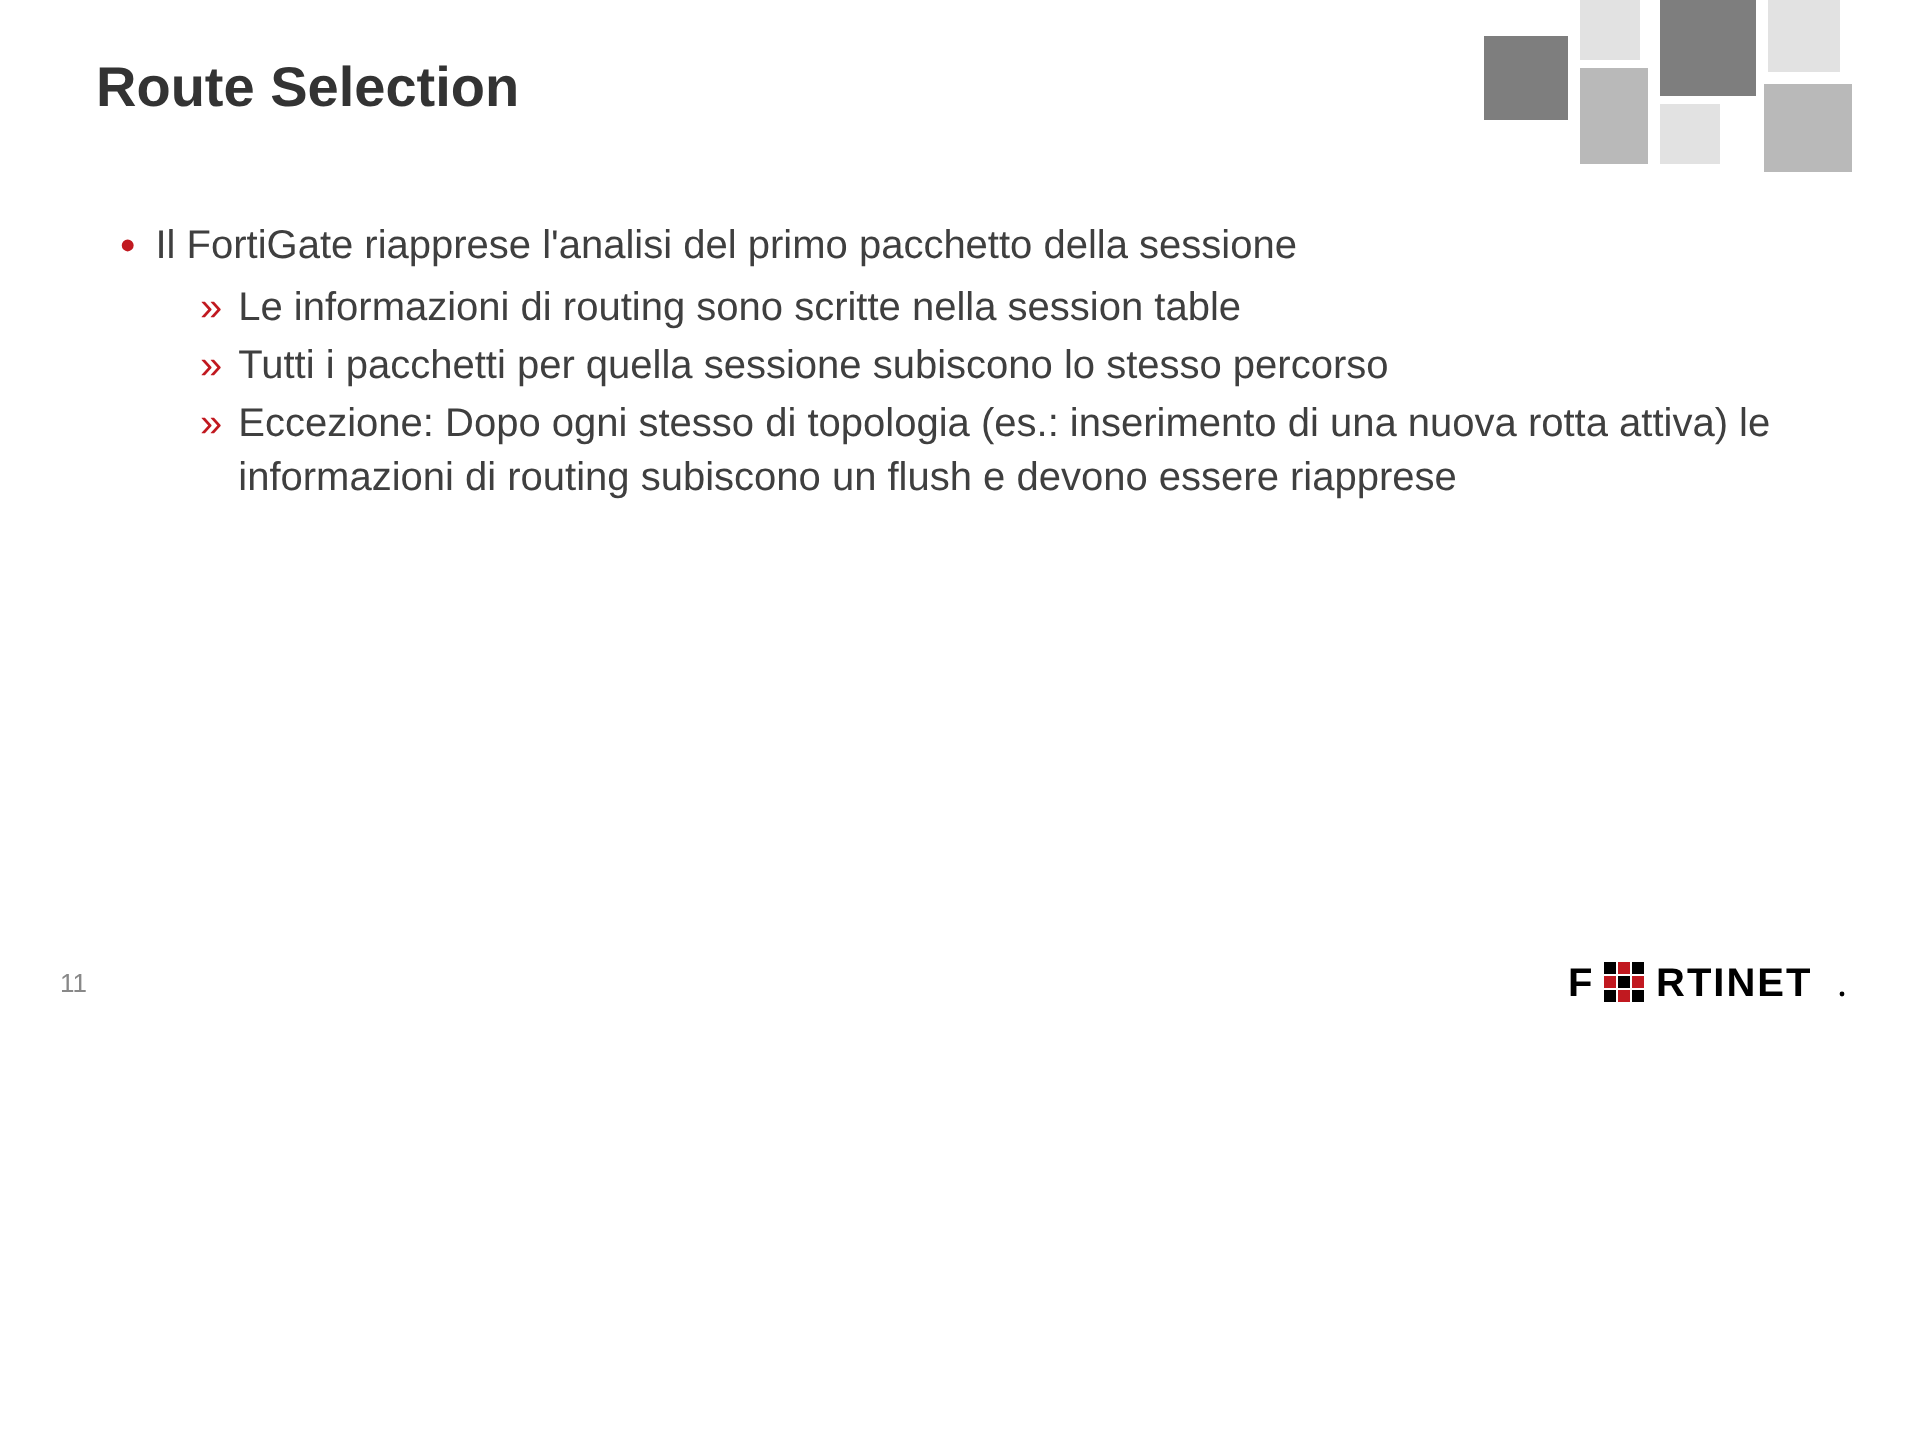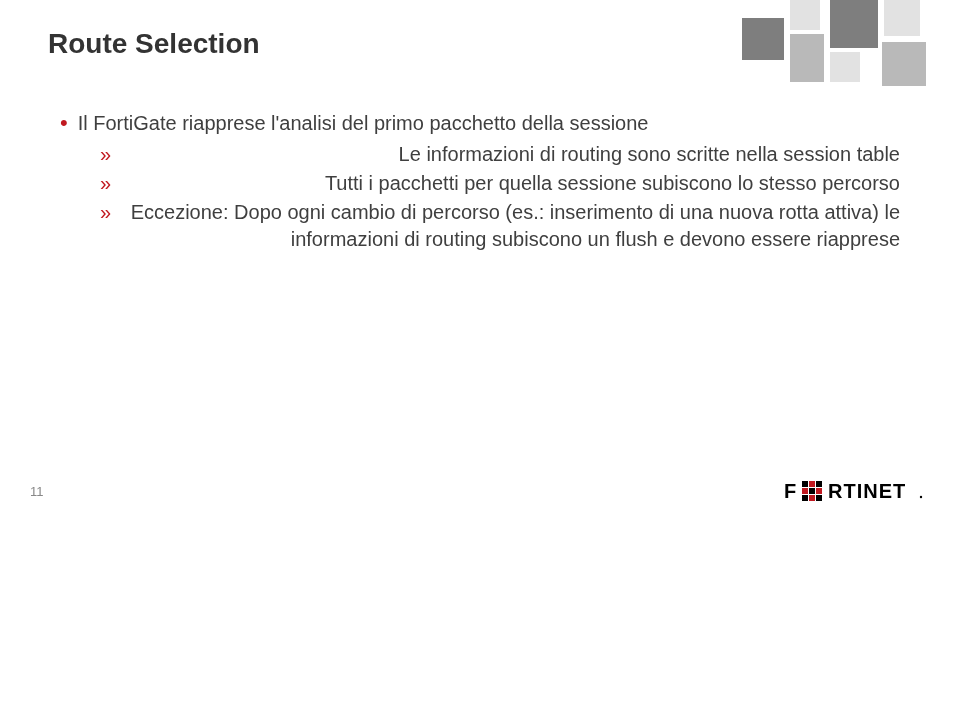--- a/index.html
+++ b/index.html
@@ -7,21 +7,21 @@
   .slide { width: 960px; height: 519px; position: relative; }
   .deco { position: absolute; top: 0; right: 28px; width: 190px; height: 95px; }
   .deco .sq { position: absolute; }
   .title { position: absolute; top: 28px; left: 48px; font-size: 28px; font-weight: bold; color: #333; }
   .content { position: absolute; top: 110px; left: 60px; width: 840px; font-size: 20px; color: #3f3f3f; line-height: 1.35; }
   .b1 { display: flex; margin-bottom: 4px; }
   .b1 .bullet { color: #c11920; font-size: 22px; margin-right: 10px; line-height: 1.2; }
   .b1 .txt { flex: 1; }
   .b2 { display: flex; margin-left: 40px; margin-top: 2px; }
   .b2 .bullet { color: #c11920; font-size: 20px; margin-right: 8px; }
-  .b2 .txt { flex: 1; text-align: right; }
+  .b2 .txt { flex: 1; }
   .page-num { position: absolute; bottom: 20px; left: 30px; font-size: 13px; color: #888; }
   .logo { position: absolute; bottom: 16px; right: 36px; display: flex; align-items: center; }
   .logo svg { display: block; }
 </style>
 </head>
 <body>
 
 <div class="slide">
 
   <div class="deco">
@@ -45,21 +45,21 @@
     <div class="b2">
       <span class="bullet">»</span>
       <span class="txt">Le informazioni di routing sono scritte nella session table</span>
     </div>
     <div class="b2">
       <span class="bullet">»</span>
       <span class="txt">Tutti i pacchetti per quella sessione subiscono lo stesso percorso</span>
     </div>
     <div class="b2">
       <span class="bullet">»</span>
-      <span class="txt">Eccezione: Dopo ogni cambio di percorso (es.: inserimento di una nuova rotta attiva) le informazioni di routing subiscono un flush e devono essere riapprese</span>
+      <span class="txt">Eccezione: Dopo ogni stesso di topologia (es.: inserimento di una nuova rotta attiva) le informazioni di routing subiscono un flush e devono essere riapprese</span>
     </div>
   </div>
 
   <div class="page-num">11</div>
 
   <div class="logo">
     <svg width="140" height="26" viewBox="0 0 140 26">
 
       <g transform="translate(18,4)">
         <rect x="0" y="0" width="6" height="6" fill="#000"></rect>

